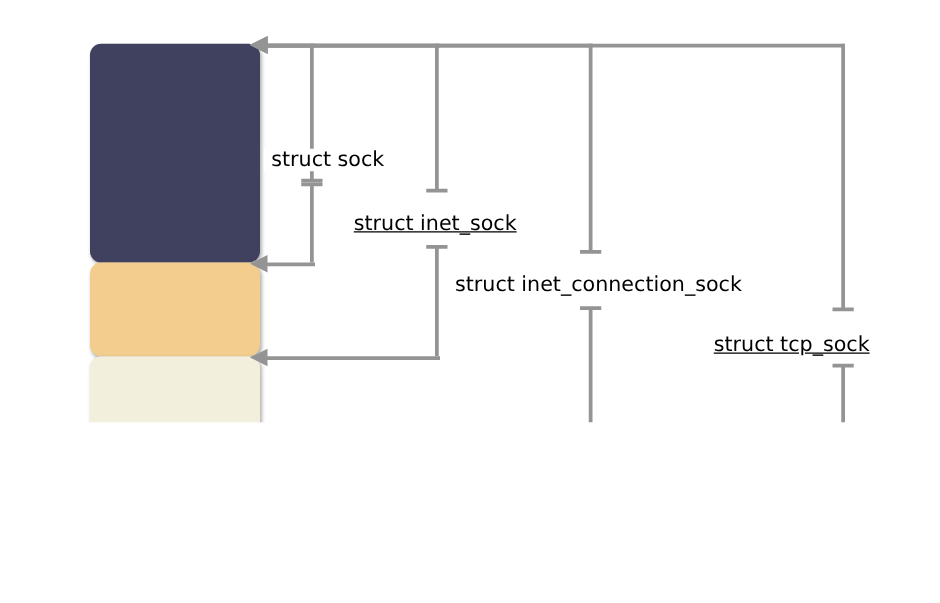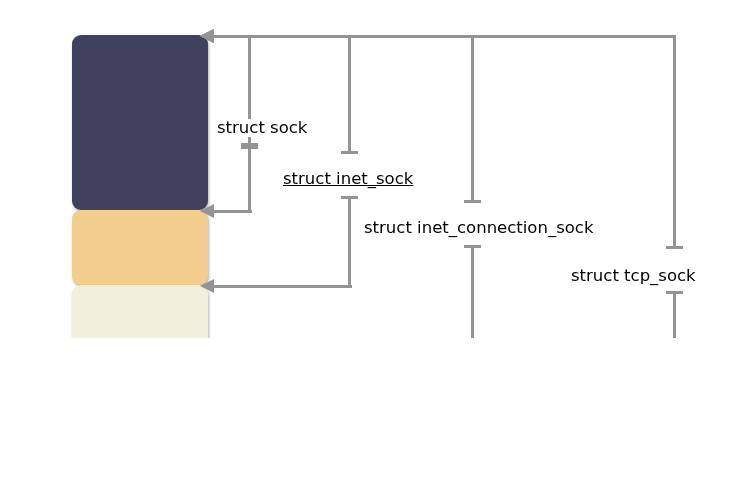--- a/index.html
+++ b/index.html
@@ -144,16 +144,16 @@
 
     <div class="vline" style="left: 673px; top: 35px; height: 213px; background-color: rgb(148, 148, 148);"></div>
     <div class="tick" style="left: 666px; top: 246px; background-color: rgb(148, 148, 148);"></div>
 
     <div class="tick" style="left: 666px; top: 291px; background-color: rgb(148, 148, 148);"></div>
     <div class="vline" style="left: 673px; top: 293px; height: 140px; background-color: rgb(148, 148, 148);"></div>
 
     <div class="hline" style="left: 212px; top: 433px; width: 464px; background-color: rgb(148, 148, 148);"></div>
     <div class="arrowhead" style="left: 200px; top: 427px; border-right-color: rgb(148, 148, 148);"></div>
 
-    <div class="label" style="left: 565px; top: 267px; color: rgb(0, 0, 0);">struct tcp_sock</div>
+    <div class="label" style="left: 565px; top: 267px; color: rgb(0, 0, 0); text-decoration: underline;">struct tcp_sock</div>
   </div>
 
 </div>
 
 </body></html>

